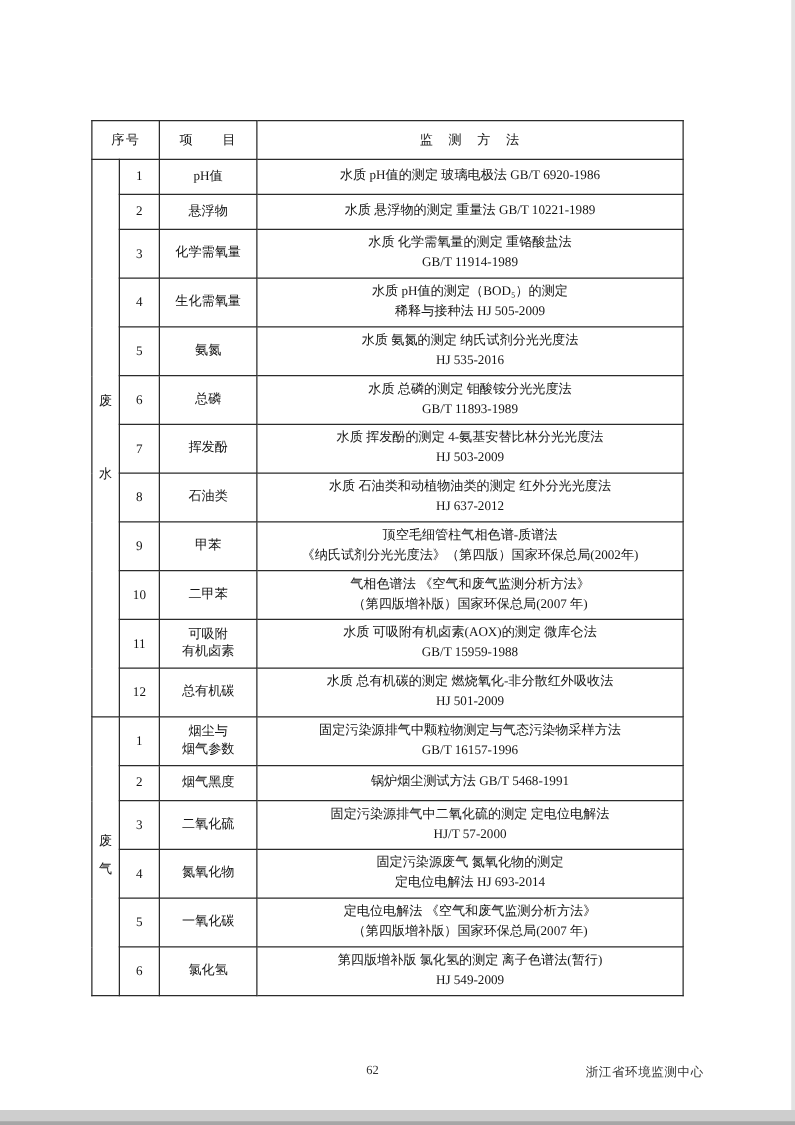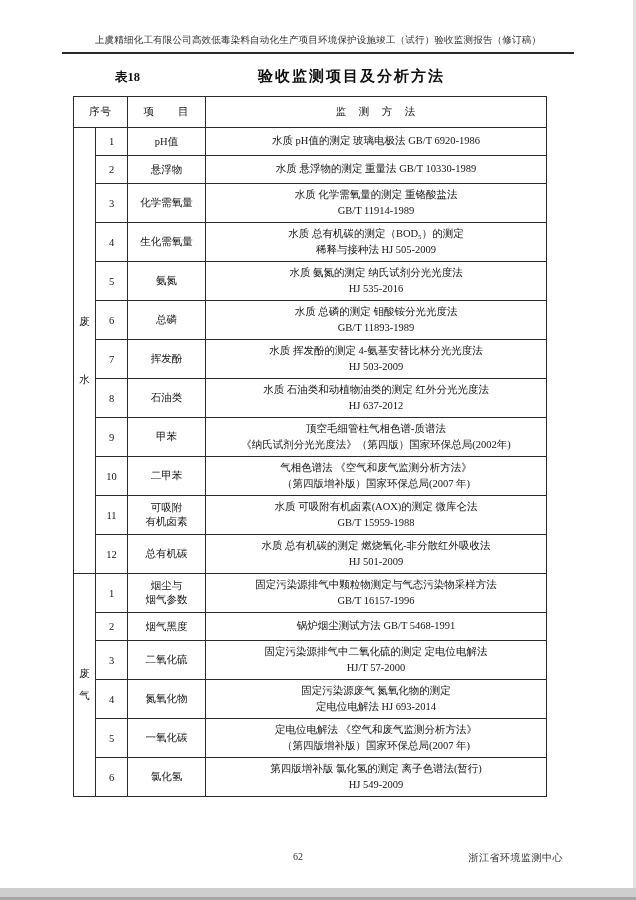--- a/index.html
+++ b/index.html
@@ -49,26 +49,21 @@
 
   .footer { position:absolute; top:851px; left:73px; width:490px; height:14px; font-size:10px; color:#333; }
   .footer .page-num { position:absolute; left:0; right:40px; text-align:center; }
   .footer .org { position:absolute; right:0; top:0; letter-spacing:0.5px; }
 </style>
 </head>
 <body>
 
 <div class="page">
 
-  <div class="doc-header">上虞精细化工有限公司高效低毒染料自动化生产项目环境保护设施竣工（试行）验收监测报告（修订稿）</div>
-
-  <div class="table-caption">
-    <span class="table-label">表18</span>
-    <span class="table-title">验收监测项目及分析方法</span>
-  </div>
+
 
   <table class="monitor">
     <colgroup>
       <col class="col-cat">
         <col class="col-no">
         <col class="col-item">
         <col>
     </colgroup>
     <thead>
       <tr>
@@ -90,40 +85,40 @@
     <td class="c-method">
             <div>水质 pH值的测定 玻璃电极法 GB/T 6920-1986</div>
           </td>
   </tr>
         <tr class="single">
     <td class="c-no">2</td>
     <td class="c-item">
             <div>悬浮物</div>
           </td>
     <td class="c-method">
-            <div>水质 悬浮物的测定 重量法 GB/T 10330-1989</div>
+            <div>水质 悬浮物的测定 重量法 GB/T 10221-1989</div>
           </td>
   </tr>
         <tr class="double">
     <td class="c-no">3</td>
     <td class="c-item">
             <div>化学需氧量</div>
           </td>
     <td class="c-method">
             <div>水质 化学需氧量的测定 重铬酸盐法</div>
             <div>GB/T 11914-1989</div>
           </td>
   </tr>
         <tr class="double">
     <td class="c-no">4</td>
     <td class="c-item">
             <div>生化需氧量</div>
           </td>
     <td class="c-method">
-            <div>水质 总有机碳的测定（BOD₅）的测定</div>
+            <div>水质 pH值的测定（BOD₅）的测定</div>
             <div>稀释与接种法 HJ 505-2009</div>
           </td>
   </tr>
         <tr class="double">
     <td class="c-no">5</td>
     <td class="c-item">
             <div>氨氮</div>
           </td>
     <td class="c-method">
             <div>水质 氨氮的测定 纳氏试剂分光光度法</div>

